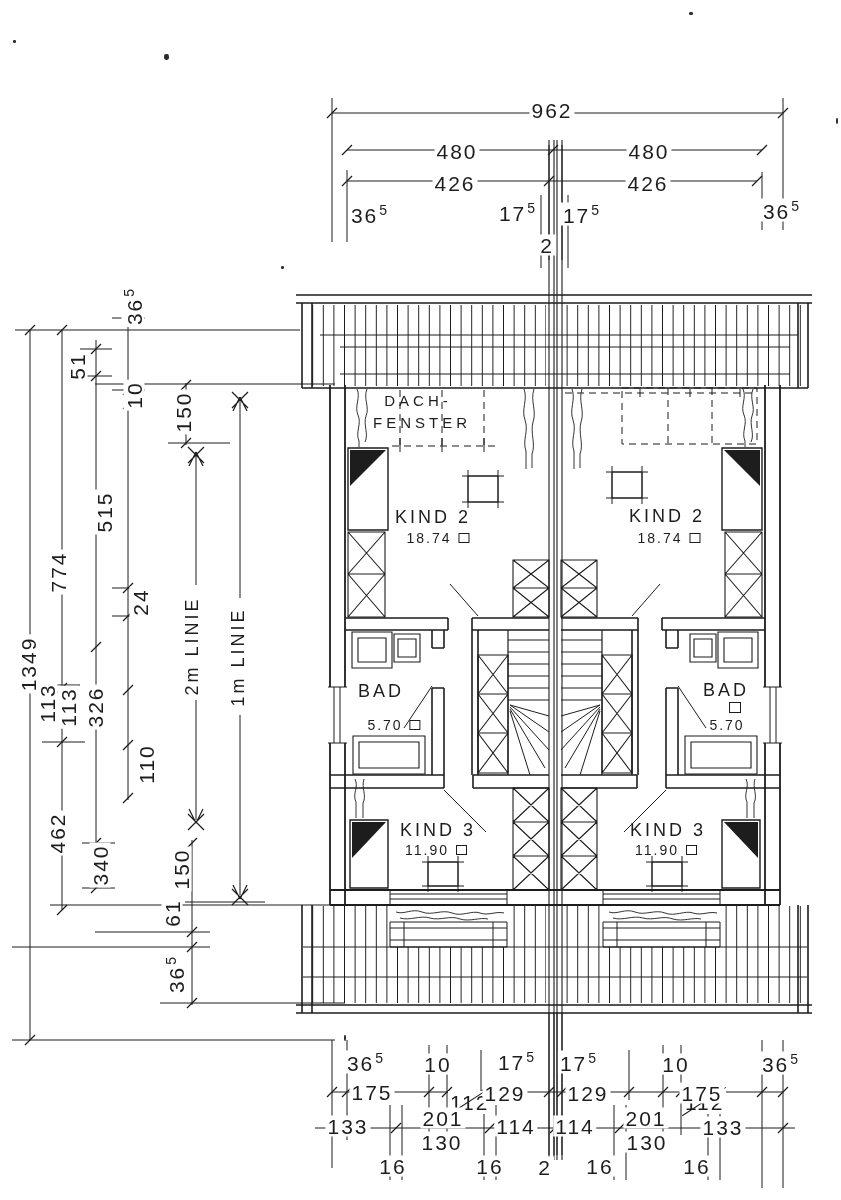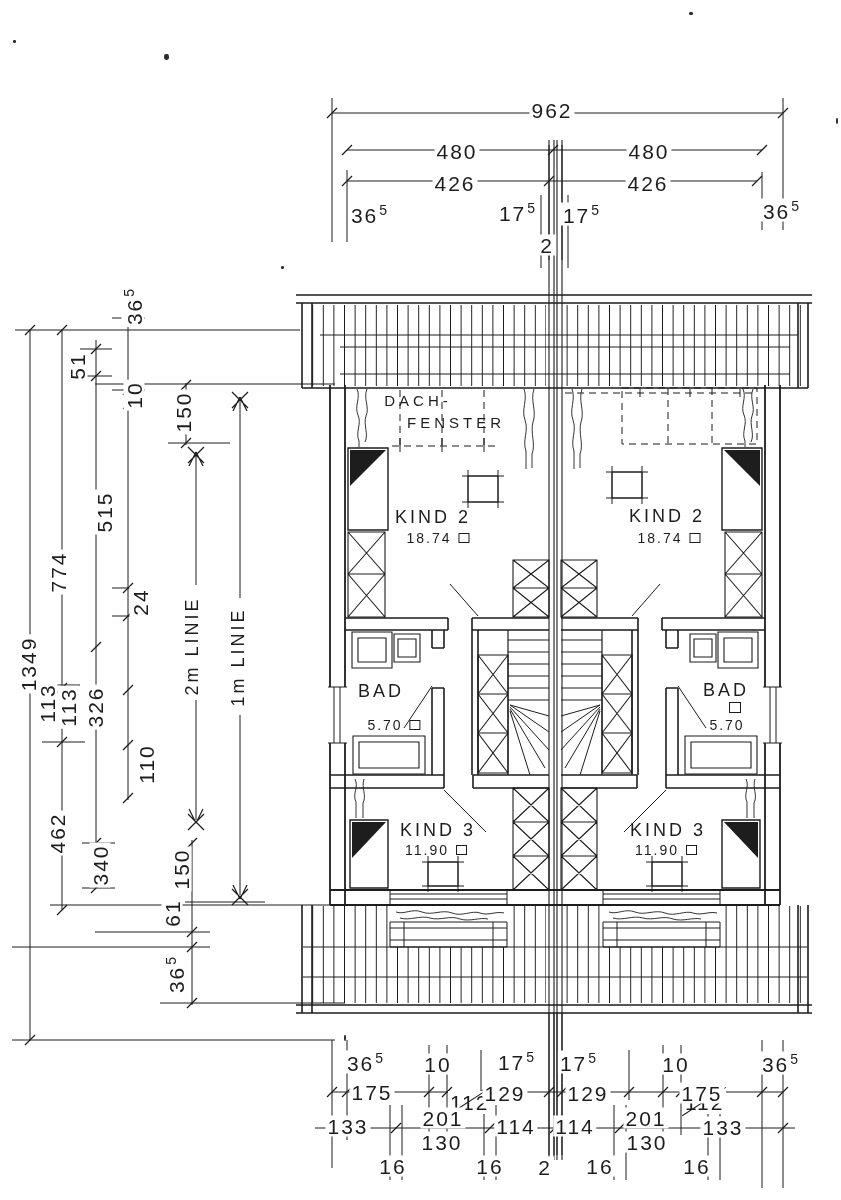--- a/index.html
+++ b/index.html
@@ -211,21 +211,21 @@
 <span class="lab vlab" style="left:140px;top:602px">24</span>
 <span class="lab vlab" style="left:183px;top:412px">150</span>
 <span class="lab vlab" style="left:181px;top:869px">150</span>
 <span class="lab vlab" style="left:172px;top:913px">61</span>
 <span class="lab vlab" style="left:175px;top:975px"><span>36</span><sup>5</sup></span>
 <span class="lab vlab reflab" style="left:192px;top:646px">2m LINIE</span>
 <span class="lab vlab reflab" style="left:238px;top:657px">1m LINIE</span>
 
 
 <span class="lab dach" style="left:418px;top:400px">DACH-</span>
-<span class="lab dach" style="left:456px;top:422px">FENSTER</span>
+<span class="lab dach" style="left:422px;top:422px">FENSTER</span>
 
 <span class="lab room" style="left:433px;top:517px">KIND 2</span>
 <span class="lab rarea" style="left:438px;top:538px"><span>18.74</span><span class="sqm"></span></span>
 
 <span class="lab room" style="left:667px;top:516px">KIND 2</span>
 <span class="lab rarea" style="left:669px;top:538px"><span>18.74</span><span class="sqm"></span></span>
 
 <span class="lab room" style="left:381px;top:691px">BAD</span>
 <span class="lab rarea" style="left:394px;top:725px"><span>5.70</span><span class="sqm"></span></span>
 

